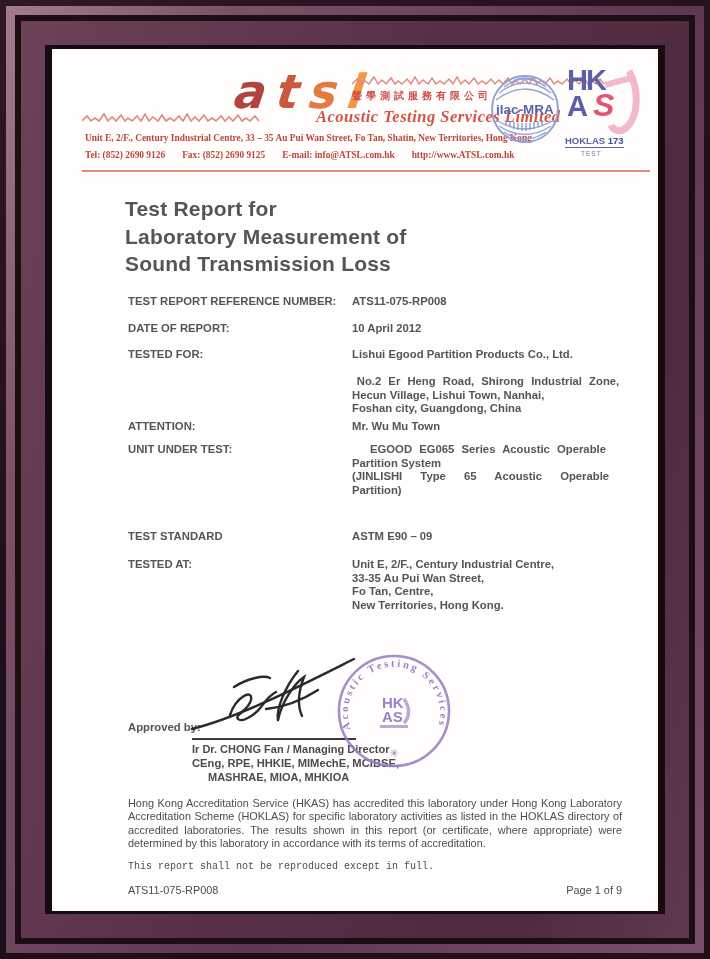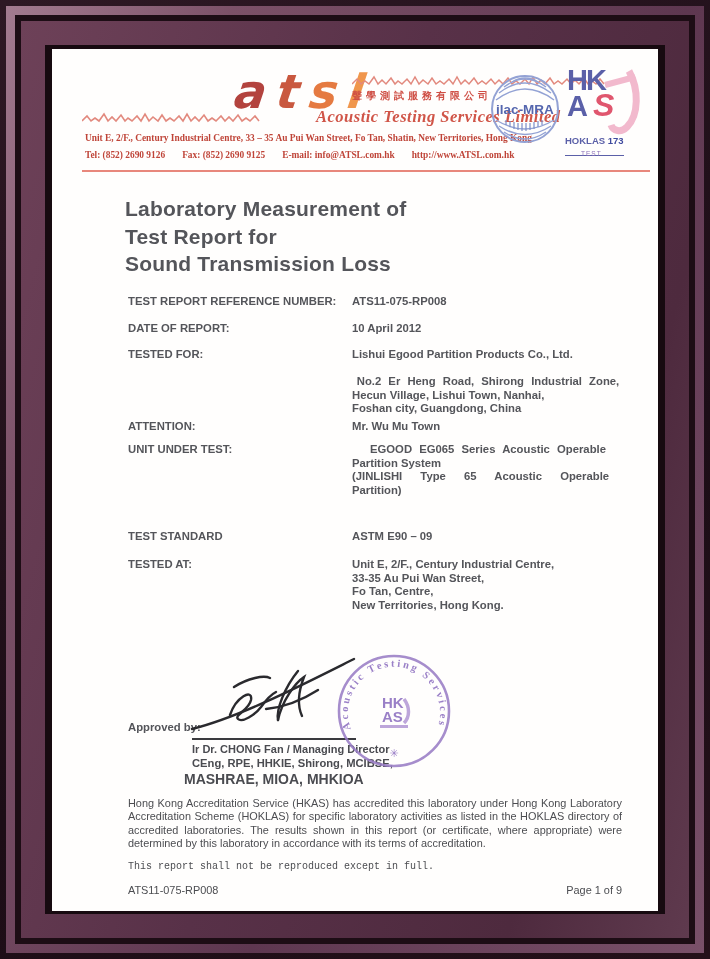--- a/index.html
+++ b/index.html
@@ -30,41 +30,41 @@
   .zig { position:absolute; }
 
   
   .ilac { left:438px; top:25px; width:70px; height:70px; }
   
   .hkas { left:513px; top:18px; width:90px; height:100px; }
   .hkas .hk { position:absolute; left:2px; top:0; font-size:29px; font-weight:bold; color:#5b60a8; letter-spacing:-2px; line-height:27px; }
   .hkas .as { position:absolute; left:2px; top:26px; font-size:29px; font-weight:bold; color:#5b60a8; letter-spacing:-2px; line-height:27px; }
   .hkas .pink-s { position:absolute; left:28px; top:22px; font-size:32px; font-weight:bold; font-style:italic; color:#e0566e; line-height:32px; }
   .hkas .swoosh { position:absolute; left:0; top:0; }
-  .hkas .hoklas { position:absolute; left:0px; top:68px; font-size:9.5px; font-weight:bold; color:#5b60a8; border-bottom:1.5px solid #5b60a8; padding-bottom:9px; white-space:nowrap; }
+  .hkas .hoklas { position:absolute; left:0px; top:68px; font-size:9.5px; font-weight:bold; color:#5b60a8; border-bottom:1.5px solid #5b60a8; padding-bottom:1px; white-space:nowrap; }
   .hkas .hoklas .num { color:#3f4a9e; }
   .hkas .test { position:absolute; left:16px; top:83px; font-size:6.5px; color:#8b6fb8; letter-spacing:1px; }
 
   
   .title { position:absolute; left:73px; top:146px; font-size:21px; line-height:27.5px; font-weight:bold; color:#54555a; letter-spacing:0.2px; }
 
   
   .row { position:absolute; left:76px; width:500px; font-size:11.3px; font-weight:bold; color:#54555a; line-height:13.5px; }
   .row .lbl { position:absolute; left:0; top:0; white-space:nowrap; }
   .row .val { position:absolute; left:224px; top:0; width:272px; }
   .stretch { word-spacing:4px;text-align:center; }
   .stretch2 { word-spacing:15px; }
 
   
   .approved { position:absolute; left:76px; top:672px; font-size:11.3px; font-weight:bold; color:#54555a; }
   .sig-svg { position:absolute; left:138px; top:606px; }
   .sig-line { position:absolute; left:140px; top:689px; width:164px; border-top:2px solid #3a3a3e; }
   .sig-name { position:absolute; left:140px; top:694px; font-size:11px; font-weight:bold; color:#4a4b50; }
   .sig-qual1 { position:absolute; left:140px; top:708px; font-size:11.2px; font-weight:bold; color:#4a4b50; }
-  .sig-qual2 { position:absolute; left:132px; top:722px; font-size:14px; font-weight:bold; color:#4a4b50; }
+  .sig-qual2 { position:absolute; left:156px; top:722px; font-size:11px; font-weight:bold; color:#4a4b50; }
   .stamp { position:absolute; left:282px; top:602px; width:120px; height:120px; opacity:0.88; }
 
   
   .foot-para { position:absolute; left:76px; top:748px; width:494px; text-align:justify; font-size:10.9px; line-height:13.4px; color:#4c4d51; }
   .foot-note { position:absolute; left:76px; top:812px; font-size:10px; color:#4c4d51;font-family:Liberation Mono, monospace; }
   .foot-row { position:absolute; left:76px; top:835px; width:494px; display:flex; justify-content:space-between; font-size:10.9px; color:#4c4d51; }
 </style>
 </head>
 <body>
 
@@ -133,22 +133,22 @@
       <div class="as">A</div>
       <div class="pink-s">S</div>
       <div class="hoklas">
         <span>HOKLAS</span>
         <span class="num">173</span>
       </div>
       <div class="test">TEST</div>
     </div>
 
     <div class="title">
+      <div>Test Report for</div>
       <div>Laboratory Measurement of</div>
-      <div>Test Report for</div>
       <div>Sound Transmission Loss</div>
     </div>
 
     <div class="row" style="top:246px;">
       <span class="lbl">TEST REPORT REFERENCE NUMBER:</span>
       <span class="val">ATS11-075-RP008</span>
     </div>
     <div class="row" style="top:273px;">
       <span class="lbl">DATE OF REPORT:</span>
       <span class="val">10 April 2012</span>
@@ -197,21 +197,21 @@
         <path d="M2,74 C50,62 112,30 164,4"></path>
         <path d="M44,32 C58,23 74,20 80,23"></path>
         <path d="M40,60 C46,42 63,33 61,45 C59,55 44,60 48,64 C52,68 65,60 71,52 C76,45 82,39 86,37"></path>
         <path d="M108,16 C95,32 86,54 88,65"></path>
         <path d="M88,65 C92,46 105,28 114,22 C109,35 107,50 112,61"></path>
         <path d="M76,54 C96,52 114,44 128,35"></path>
       </g>
     </svg>
     <div class="sig-line"></div>
     <div class="sig-name">Ir Dr. CHONG Fan / Managing Director</div>
-    <div class="sig-qual1">CEng, RPE, HHKIE, Shirong, MCIBSE,</div>
+    <div class="sig-qual1">CEng, RPE, HHKIE, MIMechE, MCIBSE,</div>
     <div class="sig-qual2">MASHRAE, MIOA, MHKIOA</div>
 
     <svg class="stamp" viewBox="0 0 120 120">
       <circle cx="60" cy="60" r="55" fill="none" stroke="#9a7ec6" stroke-width="2.6"></circle>
       <defs>
         <path id="stampcirc" d="M 17,78 A 46,46 0 1 1 103,78"></path>
       </defs>
       <text font-family="Liberation Serif,serif" font-size="10.5" font-weight="bold" fill="#8d6fc0" letter-spacing="2.5">
         <textPath href="#stampcirc">Acoustic Testing Services Limited</textPath>
       </text>

